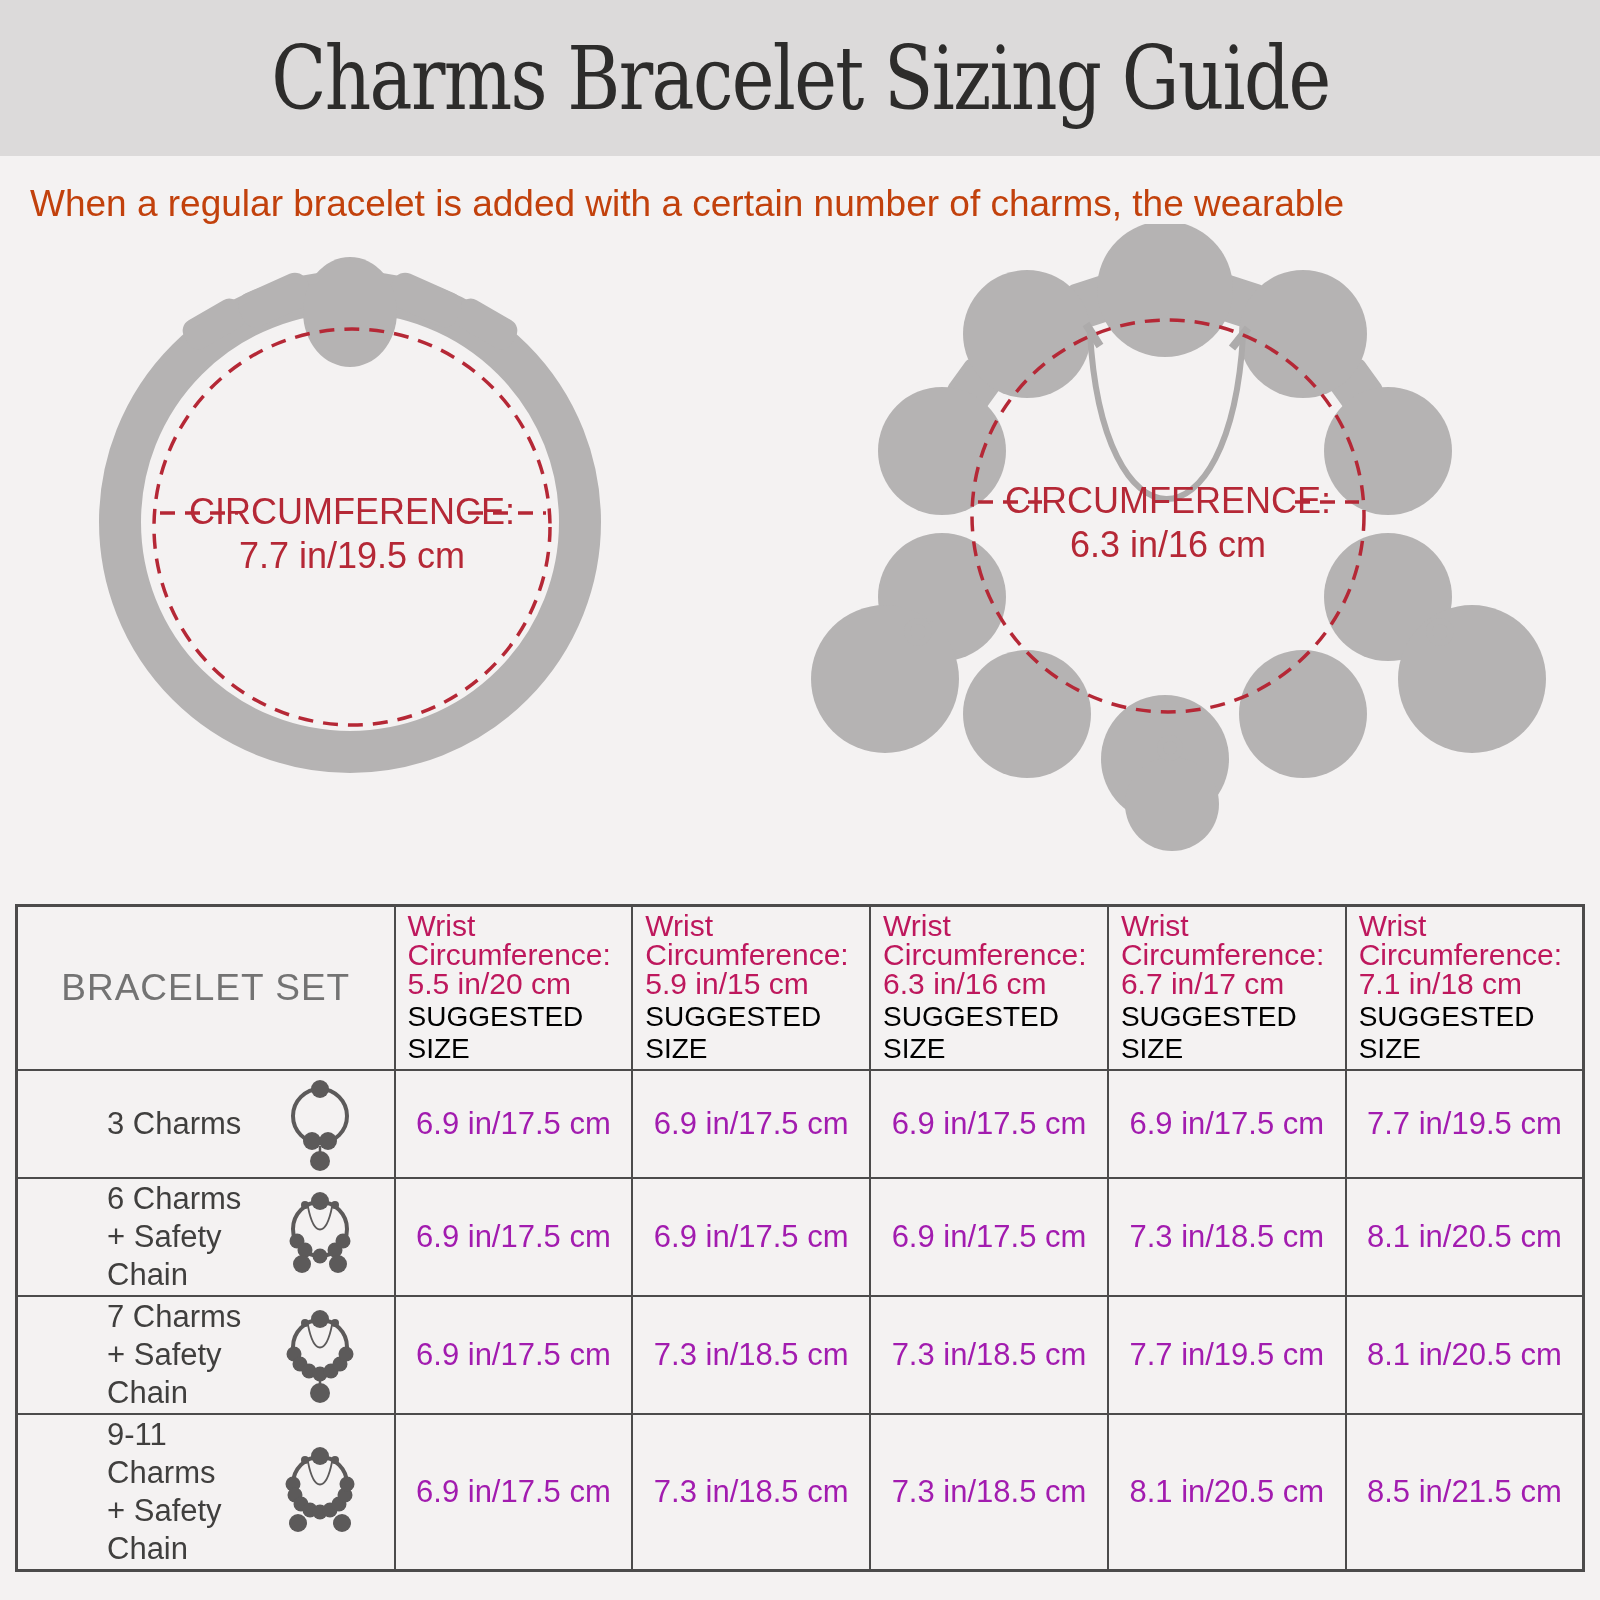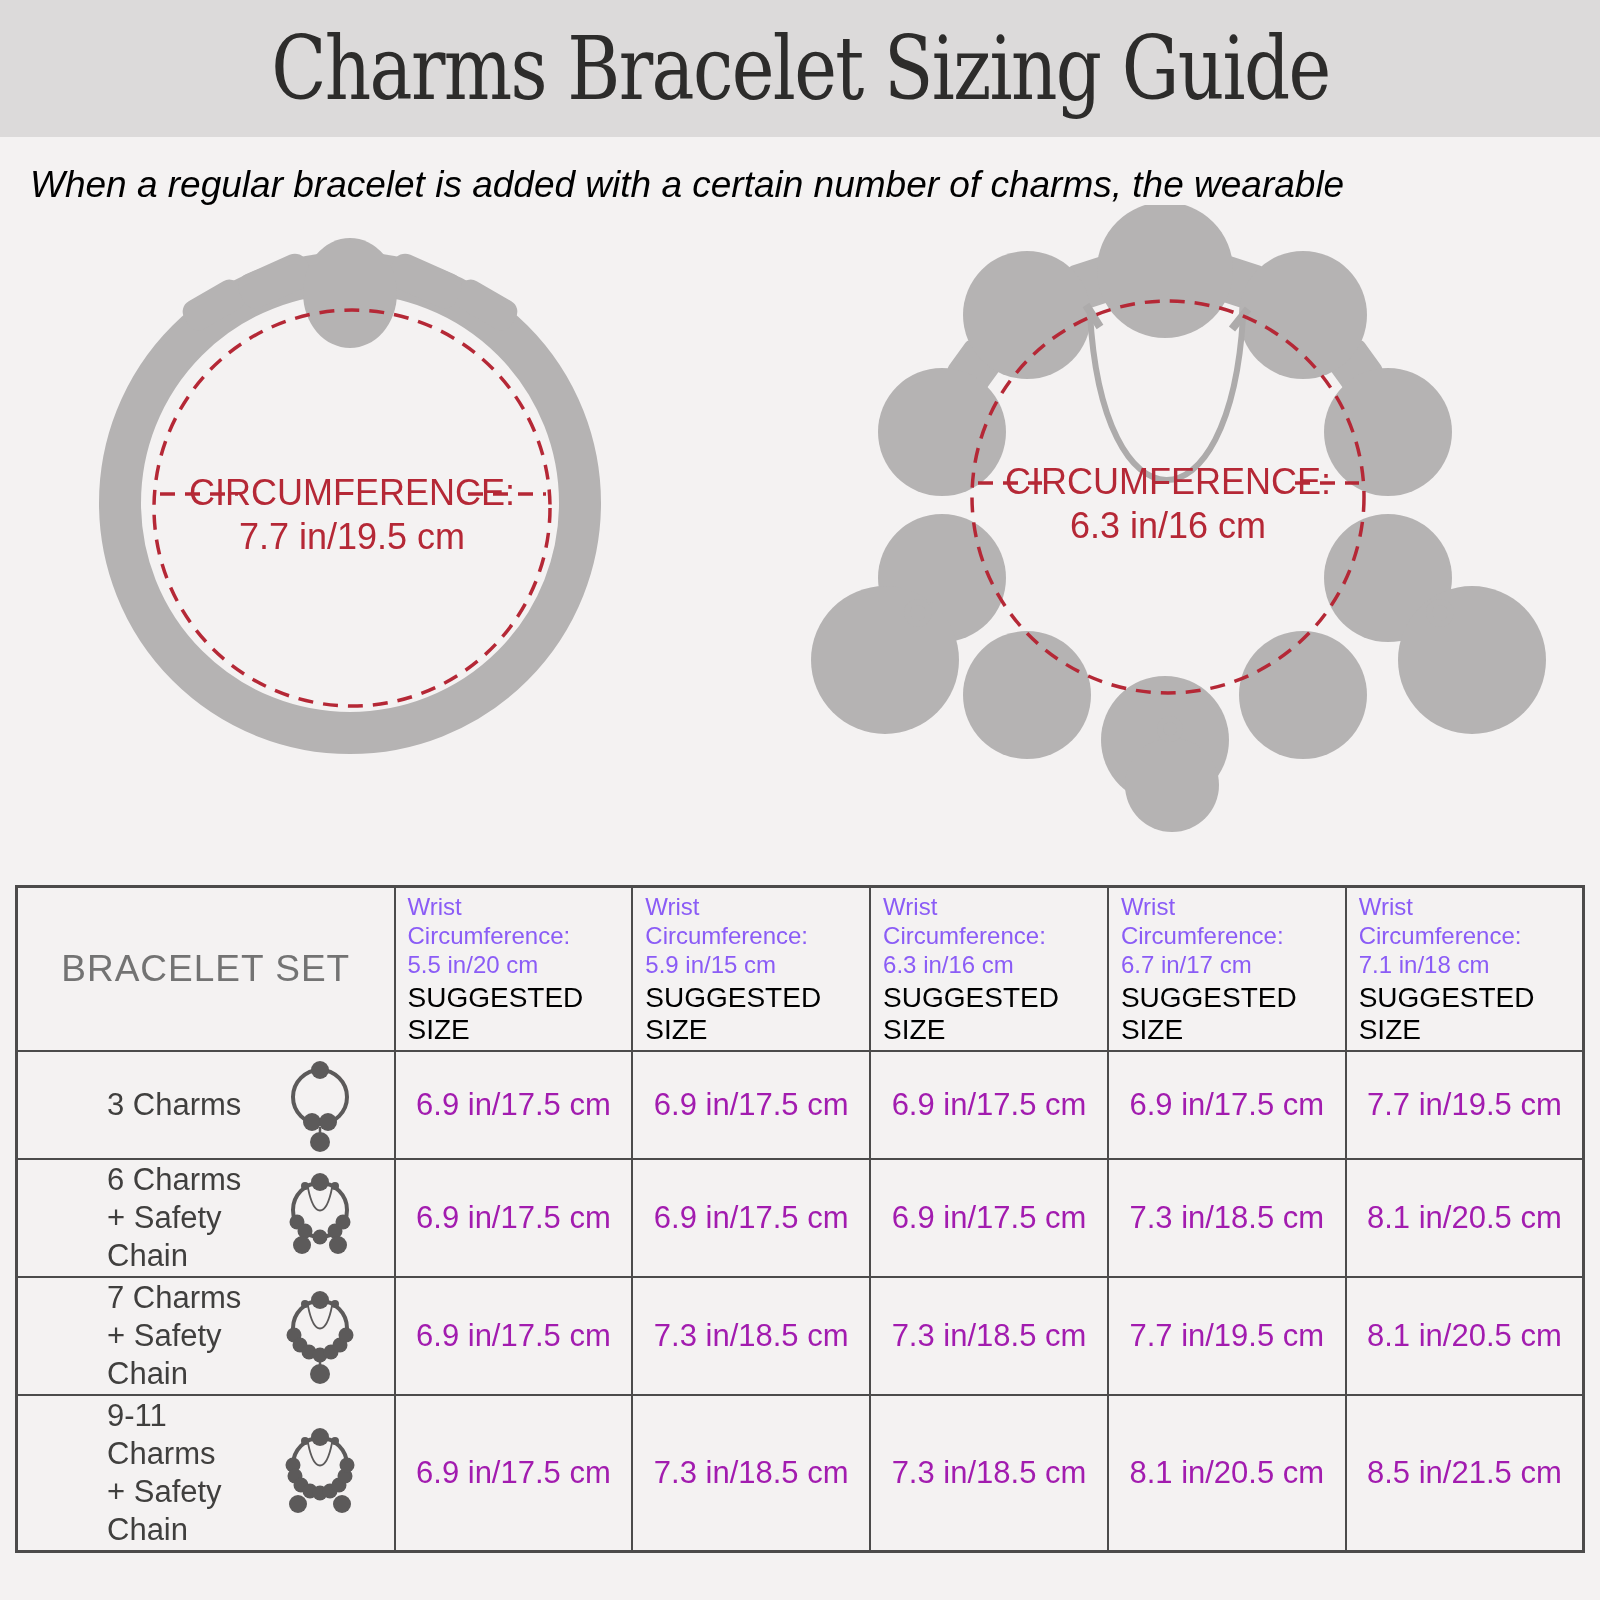--- a/index.html
+++ b/index.html
@@ -4,31 +4,31 @@
 <style>
   html,body { margin:0; padding:0; }
   body {
     width:1600px; height:1600px;
     background:#f4f2f2;
     font-family:"Liberation Sans", sans-serif;
     position:relative; overflow:hidden;
     color:#333231;
   }
   .header-band {
-    height:137px; background:#dcdada;
+    height:156px; background:#dcdada;
     display:flex; align-items:center; justify-content:center;
   }
   .page-title {
     margin:0; font-family:"DejaVu Serif", serif; font-weight:normal;
     font-size:88px; color:#2d2c2b; white-space:nowrap;
     transform:scaleX(0.82); letter-spacing:-2px;
   }
   .intro { margin:26px 30px 0 30px; }
   .intro .line {
-    font-size:37px; line-height:44px; color:#000000; white-space:nowrap;font-style:italic;
+    font-size:37px; line-height:44px; color:#c2410c; white-space:nowrap;
   }
   .figures { position:relative; height:672px; }
   .fig-left  { position:absolute; left:32px;  top:4px; }
   .fig-right { position:absolute; left:790px; top:-2px; }
   .fig-label { font-family:"Liberation Sans", sans-serif; font-size:36px; fill:#b52836; }
 
   table.size-table {
     margin:6px 15px 0 15px; width:1570px;
     border-collapse:collapse; table-layout:fixed;
     background:#f4f2f2;
@@ -37,21 +37,21 @@
   .size-table th, .size-table td {
     border:2px solid #4c4b4b;
   }
   .size-table thead tr { height:90px; }
   .size-table tbody tr { height:99px; }
   th.set-header {
     font-weight:normal; font-size:37px; letter-spacing:1px; color:#737373;
     text-align:center; vertical-align:middle;
   }
   th.wrist-col { text-align:left; vertical-align:middle; padding:4px 6px 4px 12px; font-weight:normal; }
-  .wrist-red { color:#8b5cf6; font-size:24px; line-height:29px; }
+  .wrist-red { color:#be185d; font-size:30px; line-height:29px; }
   .suggested  { color:#000000; font-size:28px; line-height:32px; margin-top:3px; }
   td.val-cell { text-align:center; font-size:31px; color:#a21caf; vertical-align:middle; }
   td.set-cell { vertical-align:middle;border-radius:13px; }
   .set-flex { display:flex; align-items:center; padding:0 30px 0 88px; }
   .set-label { font-size:31px; line-height:38px; color:#403f3e; }
   .set-icon { margin-left:auto; }
   .set-icon svg { display:block; }
 </style>
 </head>
 <body>

